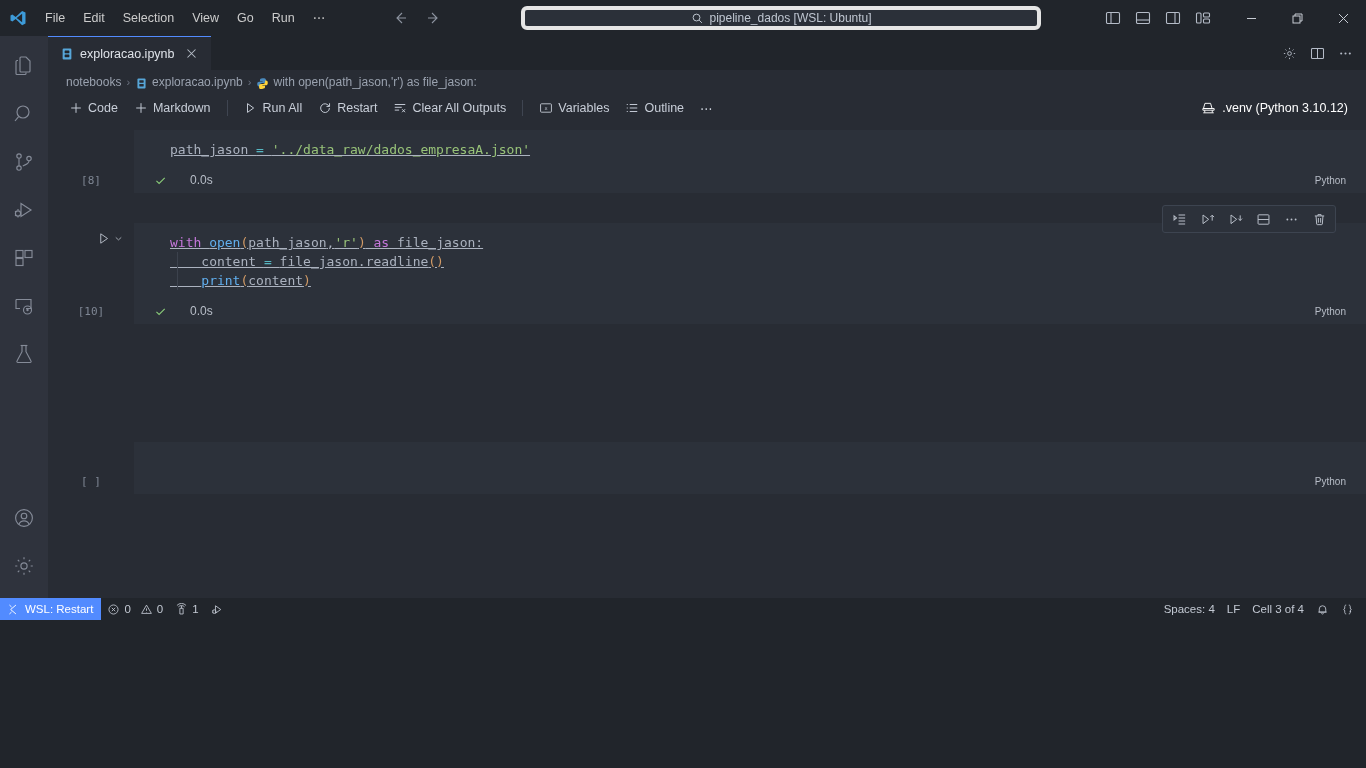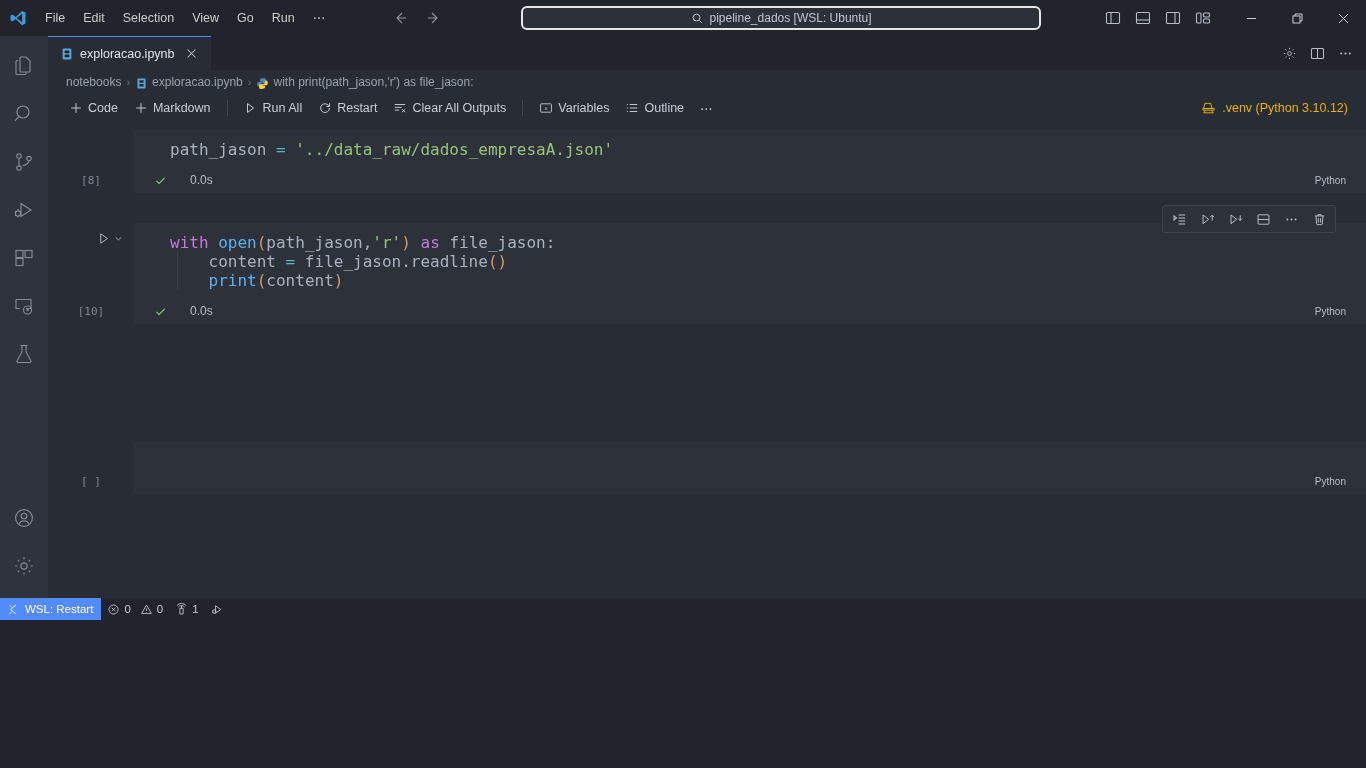--- a/index.html
+++ b/index.html
@@ -21,21 +21,21 @@
   .vscode-logo { width:36px; height:36px; display:flex; align-items:center; justify-content:center; }
   .menu { display:flex; align-items:center; height:36px; }
   .menu-item {
     padding:0 8px; height:22px; line-height:22px; font-size:12.5px; color:#cccccc;
     border-radius:4px; margin:0 1px; cursor:default; white-space:nowrap;
   }
   .nav-arrows { display:flex; align-items:center; margin-left:56px; gap:14px; }
   .nav-arrow { width:20px; height:20px; display:flex; align-items:center; justify-content:center; color:#8d94a0; }
   .qinput-wrap { flex:1; display:flex; justify-content:center; align-items:center; margin-left:18px; }
   .qinput {
-    width:520px; height:24px; background:#2b3039; border:2px solid #e5e5e5; border-radius:6px;
+    width:520px; height:24px; background:#2b3039; border:4px solid #e5e5e5; border-radius:6px;
     display:flex; align-items:center; justify-content:center; gap:6px;
     font-size:12px; color:#bfc6d1;
   }
   .title-right { display:flex; align-items:center; margin-left:auto; }
   .layout-icons { display:flex; align-items:center; gap:4px; padding-right:12px; }
   .ticon { width:26px; height:26px; display:flex; align-items:center; justify-content:center; color:#b5bcc8; border-radius:4px; }
   .wctrls { display:flex; align-items:center; }
   .wctrl { width:46px; height:36px; display:flex; align-items:center; justify-content:center; color:#c7ccd4; }
 
   
@@ -80,41 +80,41 @@
   .nb-toolbar {
     height:28px; display:flex; align-items:center; padding-left:14px; gap:2px;
     background:#282c34; flex:0 0 28px; font-size:12.5px;
   }
   .nbt-btn {
     display:flex; align-items:center; gap:5px; padding:2px 7px; border-radius:4px;
     color:#c8ced8; white-space:nowrap;
   }
   .nbt-sep { width:1px; height:16px; background:#3f4551; margin:0 7px; }
   .nbt-right { margin-left:auto; display:flex; align-items:center; gap:6px; padding-right:12px; }
-  .kernel { display:flex; align-items:flex-start; gap:6px; padding:2px 6px; border-radius:4px; color:#eab308; font-size:12.5px; }
+  .kernel { display:flex; align-items:flex-start; gap:6px; padding:2px 6px; border-radius:4px; color:#ffffff; font-size:12.5px; }
 
   
   .nb-canvas { flex:1; overflow:hidden; position:relative; background:#282c34; padding-top:8px; }
 
   .md-cell { padding:14px 0 14px 86px; }
   .md-h2 { font-size:19px; font-weight:400; color:#dfe3e9; letter-spacing:0.1px; }
 
   .cell { position:relative; margin-bottom:2px; }
   .cell-main { display:flex; }
   .cell-gutter {
     width:86px; flex:0 0 86px; position:relative; display:flex;
     justify-content:flex-end; align-items:flex-start; padding-top:8px;
   }
   .run-btn {
     display:flex; align-items:center; gap:1px; color:#b4bac4; margin-right:10px;
   }
   .cell-body { flex:1; background:#2c313a; min-height:10px; position:relative; }
   .code {
-    font-family:"DejaVu Sans Mono", monospace; font-size:16px; line-height:19px;
-    padding:10px 0 8px 36px; white-space:pre; color:#abb2bf;
+    font-family:"DejaVu Sans Mono", monospace; font-size:13px; line-height:19px;
+    padding:10px 0 8px 36px; white-space:pre; color:#abb2bf;text-decoration:underline;
   }
   .indent-guide {
     position:absolute; left:43px; width:1px; background:#3c424d;
   }
   .cell-status {
     display:flex; align-items:center; height:26px; position:relative;
     background:#2c313a;
   }
   .exec-count {
     position:absolute; left:-86px; width:86px; text-align:center;
@@ -383,21 +383,21 @@
           <span>exploracao.ipynb</span>
         </div>
         <span class="bc-sep">›</span>
         <div class="bc-seg">
           <span>
             <svg width="13" height="13" viewBox="0 0 16 16" style="margin-top:2px">
               <path d="M8 1.5c-2.3 0-3.1.9-3.1 2.1v1.6h3.2v.6H3.8c-1.3 0-2.3.8-2.3 2.9s.9 2.9 2.2 2.9h1.1V9.9c0-1.4 1.2-2.5 2.6-2.5h2.8c1.1 0 2-.9 2-2V3.6c0-1.1-.9-1.9-2-2.1H8z" fill="#4b8bbe"></path>
               <path d="M8 14.5c2.3 0 3.1-.9 3.1-2.1v-1.6H7.9v-.6h4.3c1.3 0 2.3-.8 2.3-2.9s-.9-2.9-2.2-2.9h-1.1v1.7c0 1.4-1.2 2.5-2.6 2.5H5.8c-1.1 0-2 .9-2 2v2.2c0 1.1.9 1.9 2 2.1H8z" fill="#ffd43b"></path>
             </svg>
           </span>
-          <span>with print(path_jason,'r') as file_jason:</span>
+          <span>with open(path_jason,'r') as file_jason:</span>
         </div>
       </div>
 
       <div class="nb-toolbar">
         <div class="nbt-btn">
           <span>
             <svg width="14" height="14" viewBox="0 0 16 16" stroke="currentColor" stroke-width="1.1">
                 <path d="M8 2.5v11M2.5 8h11"></path>
               </svg>
           </span>
@@ -633,15 +633,38 @@
     <div class="sb-item">
       <span>
         <svg width="13" height="13" viewBox="0 0 16 16" fill="none" stroke="currentColor" stroke-width="1.05">
           <path d="M5.5 3.4 12 8l-6.5 4.6z"></path>
           <circle cx="4" cy="10.6" r="2.2"></circle>
             <path d="M2 9.4l.9.5M2 11.9l1-.6"></path>
         </svg>
       </span>
     </div>
 
+    <div class="sb-right">
+      <div class="sb-item">Spaces: 4</div>
+      <div class="sb-item">LF</div>
+      <div class="sb-item">Cell 3 of 4</div>
+      <div class="sb-item">
+        <span>
+          <svg width="13" height="13" viewBox="0 0 16 16" fill="none" stroke="currentColor" stroke-width="1.05">
+            <path d="M4 11.2V7.4a4 4 0 0 1 8 0v3.8z"></path>
+              <path d="M2.8 11.2h10.4"></path>
+              <path d="M6.6 12.6a1.5 1.5 0 0 0 2.8 0"></path>
+          </svg>
+        </span>
+      </div>
+      <div class="sb-item">
+        <span>
+          <svg width="13" height="13" viewBox="0 0 16 16" fill="none" stroke="currentColor" stroke-width="1.05">
+            <path d="M6.4 2.6c-1.4 0-1.8.8-1.8 1.8v1.8c0 1-.5 1.6-1.4 1.8.9.2 1.4.8 1.4 1.8v1.8c0 1 .4 1.8 1.8 1.8"></path>
+            <path d="M9.6 2.6c1.4 0 1.8.8 1.8 1.8v1.8c0 1 .5 1.6 1.4 1.8-.9.2-1.4.8-1.4 1.8v1.8c0 1-.4 1.8-1.8 1.8"></path>
+            <circle cx="11.6" cy="10.6" r="0.9" fill="currentColor" stroke="none"></circle>
+          </svg>
+        </span>
+      </div>
+    </div>
   </div>
 
 </div>
 
 </body></html>

